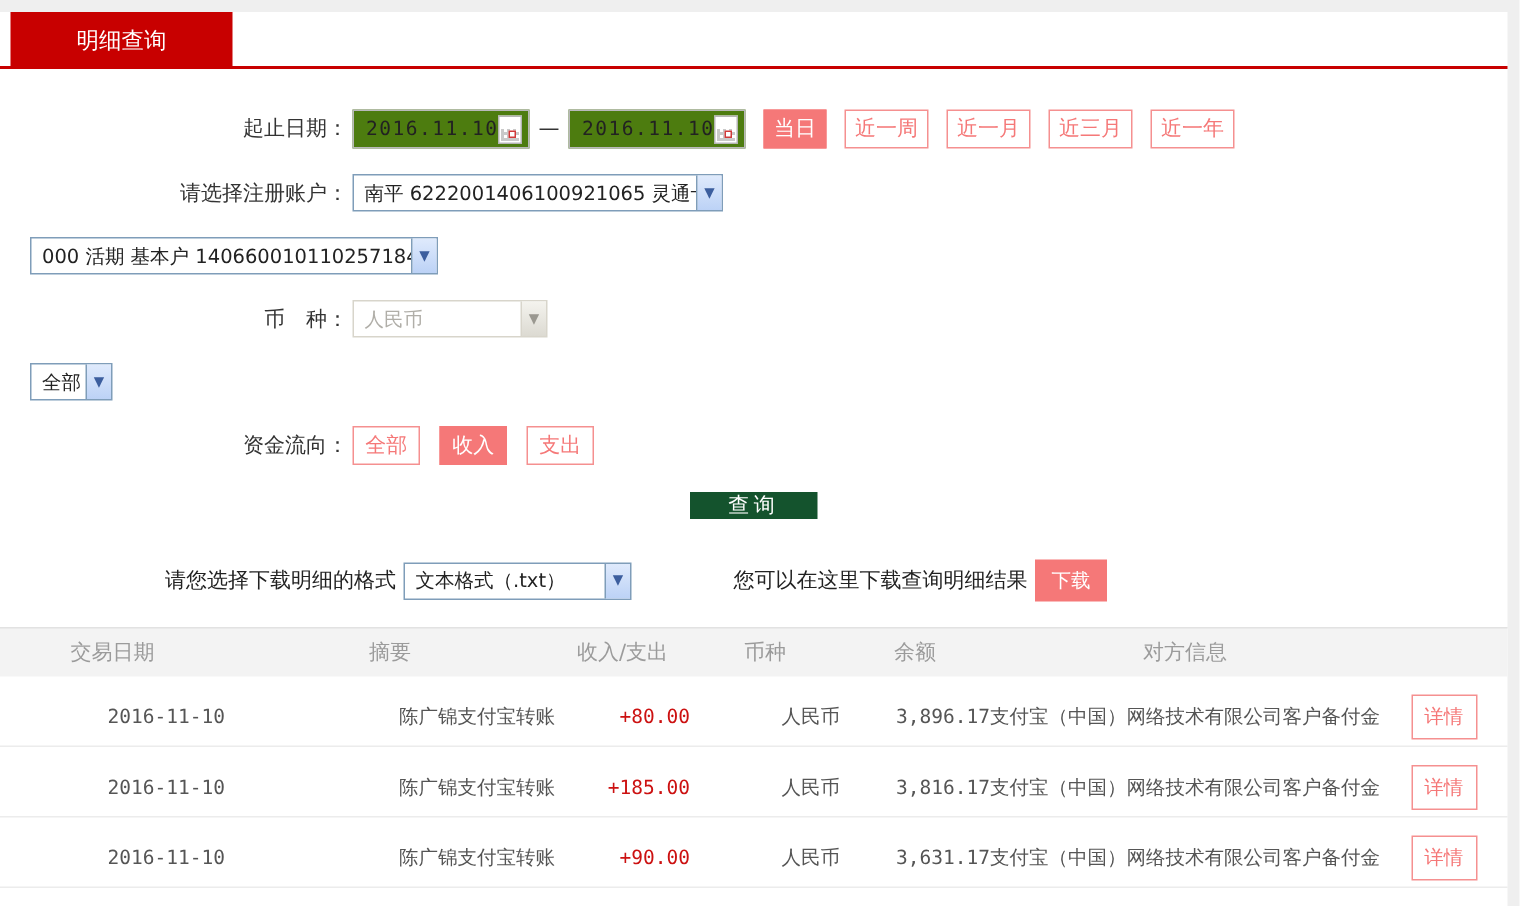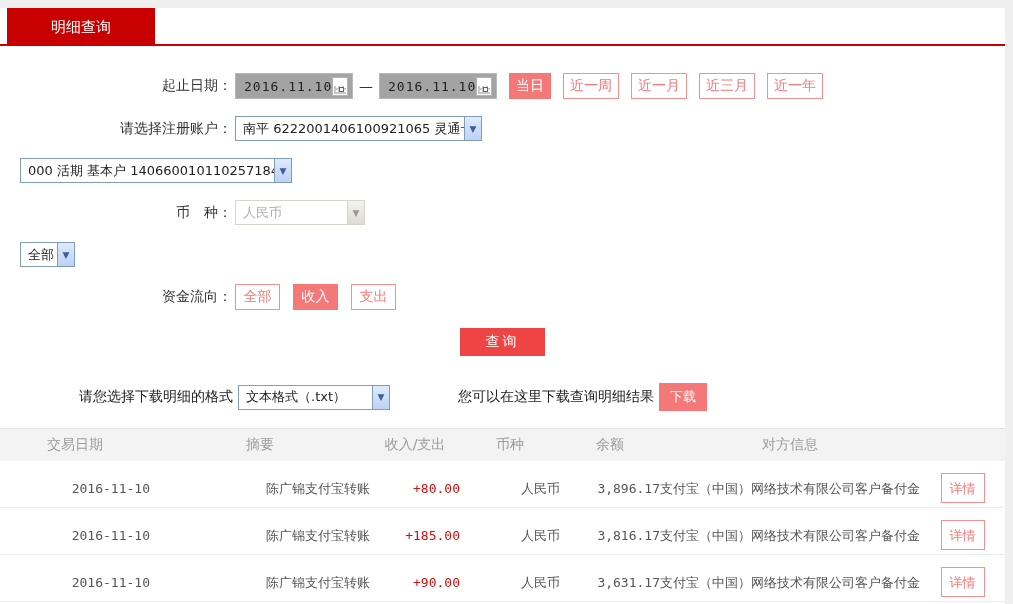--- a/index.html
+++ b/index.html
@@ -10,21 +10,21 @@
   
   .tabbar { height:38px; border-bottom:2px solid #c80000; }
   .tab { margin-left:7px; width:148px; height:38px; background:#c80000; color:#fff;
          display:flex; align-items:center; justify-content:center; font-size:15px; cursor:pointer; }
 
   
   .form { padding-top:27px; }
   .frow { display:flex; align-items:center; margin-bottom:17px;padding-left:20px; }
   .flabel { width:215px; text-align:right; font-size:14px; color:#333; padding-right:3px; flex-shrink:0; }
 
-  .date-input { width:118px; height:26px; border:1px solid #b9b9b9; background:#a3a3a3;
+  .date-input { width:118px; height:26px; border:1px solid #b9b9b9; background:#4d7c0f;
                 display:flex; align-items:center; padding:0 4px 0 8px; }
   .date-input .dval { flex:1; font-family:"DejaVu Sans Mono", monospace; font-size:13px; color:#222; letter-spacing:1px; }
   .cal-icon { width:20px; height:19px; border:1px solid #b5b5b5; background:#fff; position:relative; cursor:pointer; }
   .cal-icon .bar { height:4px; background:#3f8fd2; border-bottom:2px solid #efb83a; }
   .cal-icon .grid { position:absolute; left:1px; right:1px; top:8px; bottom:1px;
       background-image:
         repeating-linear-gradient(0deg, #c9c9c9 0 2px, transparent 2px 4px),
         repeating-linear-gradient(90deg, #c9c9c9 0 2px, transparent 2px 4px); }
   .cal-icon .red-cell { position:absolute; width:5px; height:5px; border:1px solid #d03a3a; background:#fff; right:3px; bottom:3px; }
   .dash { margin:0 6px; color:#333; font-size:14px; }
@@ -45,25 +45,25 @@
   .w-sub { width:272px; }
   .w-currency { width:130px; }
   .w-biz { width:55px; }
   .w-fmt { width:152px; }
 
   .flow-btn { width:45px; height:26px; margin-right:13px; background:#fff; border:1px solid #f59090; color:#f57878;
               font-size:14px; display:flex; align-items:center; justify-content:center; cursor:pointer; }
   .flow-btn.filled { background:#f57878; color:#fff; border-color:#f57878; }
 
   .query-row { display:flex; justify-content:center; margin-top:18px; }
-  .query-btn { width:85px; height:28px; background:#ef4444; color:#fff; font-size:14px; letter-spacing:3px;
+  .query-btn { width:85px; height:18px; background:#14532d; color:#fff; font-size:14px; letter-spacing:3px;
                display:flex; align-items:center; justify-content:center; cursor:pointer; border:none; }
 
   
-  .dl-row { display:flex; align-items:center; margin-top:27px; padding-left:79px; }
+  .dl-row { display:flex; align-items:center; margin-top:27px; padding-left:110px; }
   .dl-label { font-size:14px; color:#222; margin-right:5px; }
   .dl-hint { font-size:14px; color:#222; margin-left:68px; margin-right:5px; }
   .dl-btn { width:48px; height:28px; background:#f57878; color:#fff; font-size:13px;
             display:flex; align-items:center; justify-content:center; cursor:pointer; }
 
   
   .tbl { margin-top:17px; width:1005px; }
   .tbl-head, .tbl-row { display:grid; grid-template-columns:150px 220px 90px 100px 100px 260px 85px; align-items:center; }
   .tbl-head { height:33px; background:#f3f3f3; border-top:1px solid #e2e2e2; }
   .tbl-head .hc { font-size:14px; color:#9b9b9b; text-align:center; }

